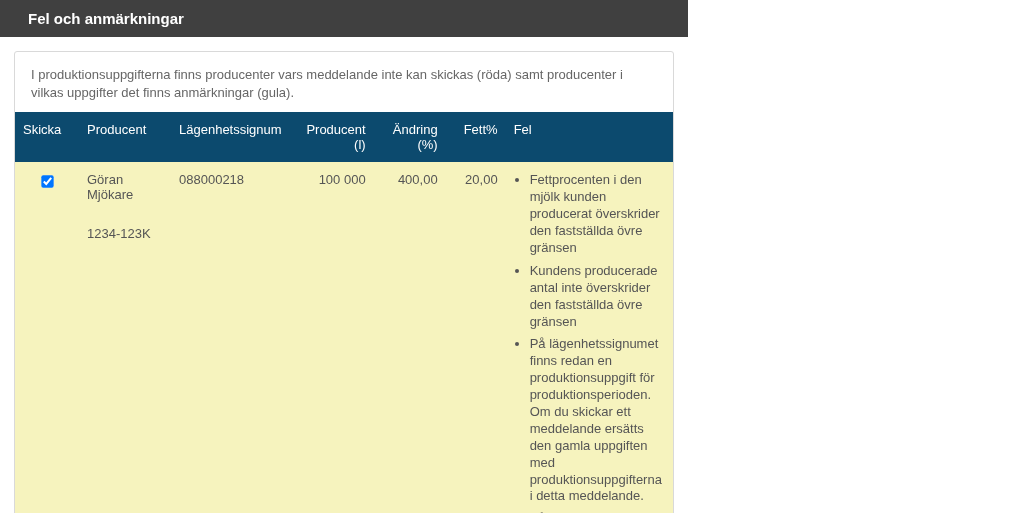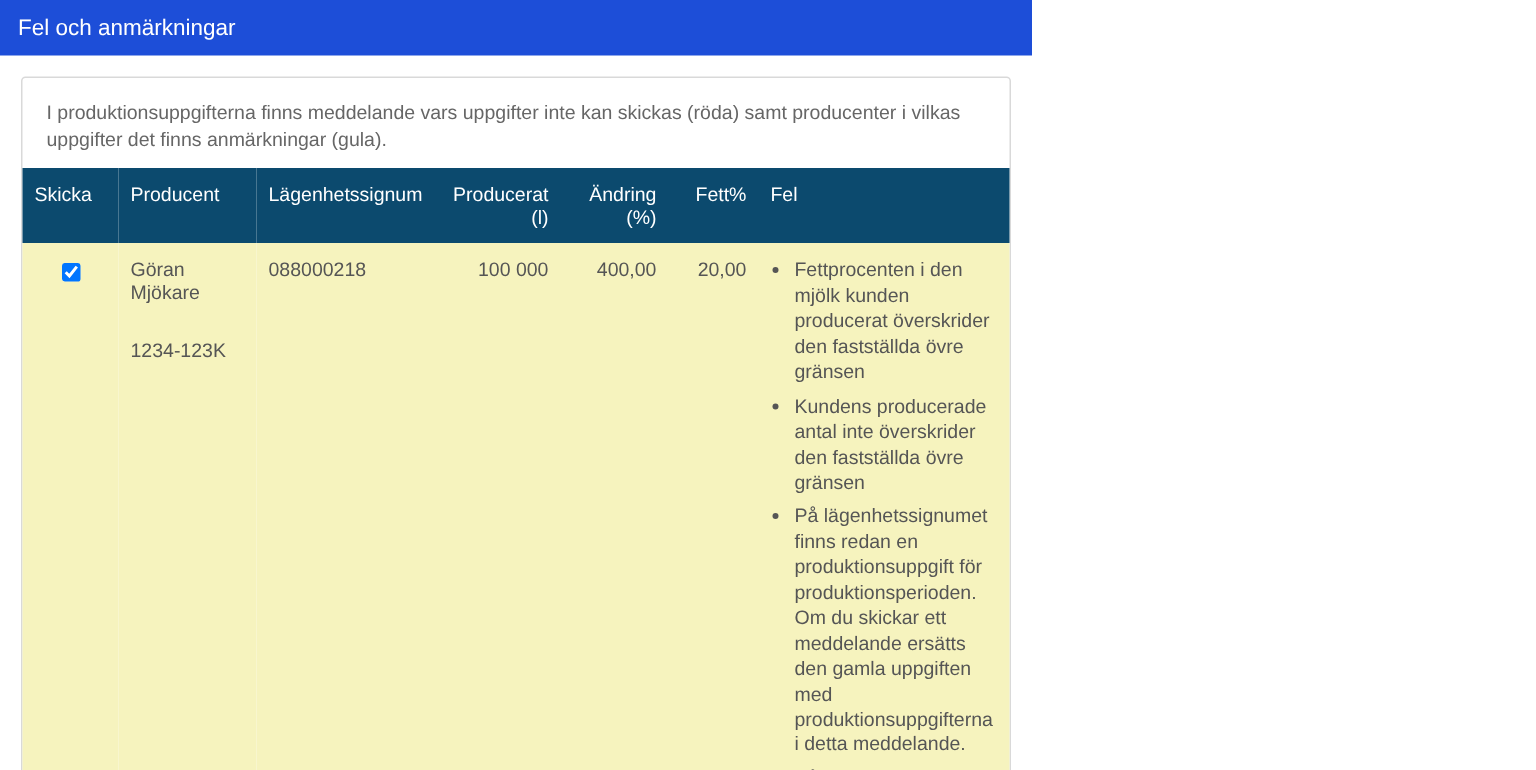--- a/index.html
+++ b/index.html
@@ -8,25 +8,25 @@
     font-family: Arial, Helvetica, sans-serif;
     font-size: 13px;
     color: #555;
     background: #fff;
     width: 1024px;
   }
   .wrap {
     width: 688px;
   }
   .header {
-    background: #1d4ed8;
+    background: #404040;
     color: #fff;
     font-size: 15px;
-    font-weight: normal;
-    padding: 10px 12px;
+    font-weight: bold;
+    padding: 10px 28px;
   }
   .card {
     margin: 14px 14px 0 14px;
     border: 1px solid #d9d9d9;
     border-radius: 3px;
     background: #fff;
   }
   .intro {
     padding: 14px 16px 10px 16px;
     color: #666;
@@ -69,29 +69,29 @@
 </style>
 </head>
 <body>
 
 <div class="wrap">
   <div class="header">
     <span>Fel och anmärkningar</span>
   </div>
 
   <div class="card">
-    <div class="intro">I produktionsuppgifterna finns meddelande vars uppgifter inte kan skickas (röda) samt producenter i vilkas uppgifter det finns anmärkningar (gula).</div>
+    <div class="intro">I produktionsuppgifterna finns producenter vars meddelande inte kan skickas (röda) samt producenter i vilkas uppgifter det finns anmärkningar (gula).</div>
 
     <table>
       <thead>
         <tr>
           <th style="width:48px">Skicka</th>
           <th style="width:76px">Producent</th>
           <th style="width:96px">Lägenhetssignum</th>
-          <th style="width:68px" class="right">Producerat (l)</th>
+          <th style="width:68px" class="right">Producent (l)</th>
           <th style="width:56px" class="right">Ändring (%)</th>
           <th style="width:44px" class="right">Fett%</th>
           <th>Fel</th>
         </tr>
       </thead>
       <tbody>
         <tr class="warn">
           <td style="text-align:center">
             <input type="checkbox" checked="" style="">
           </td>

